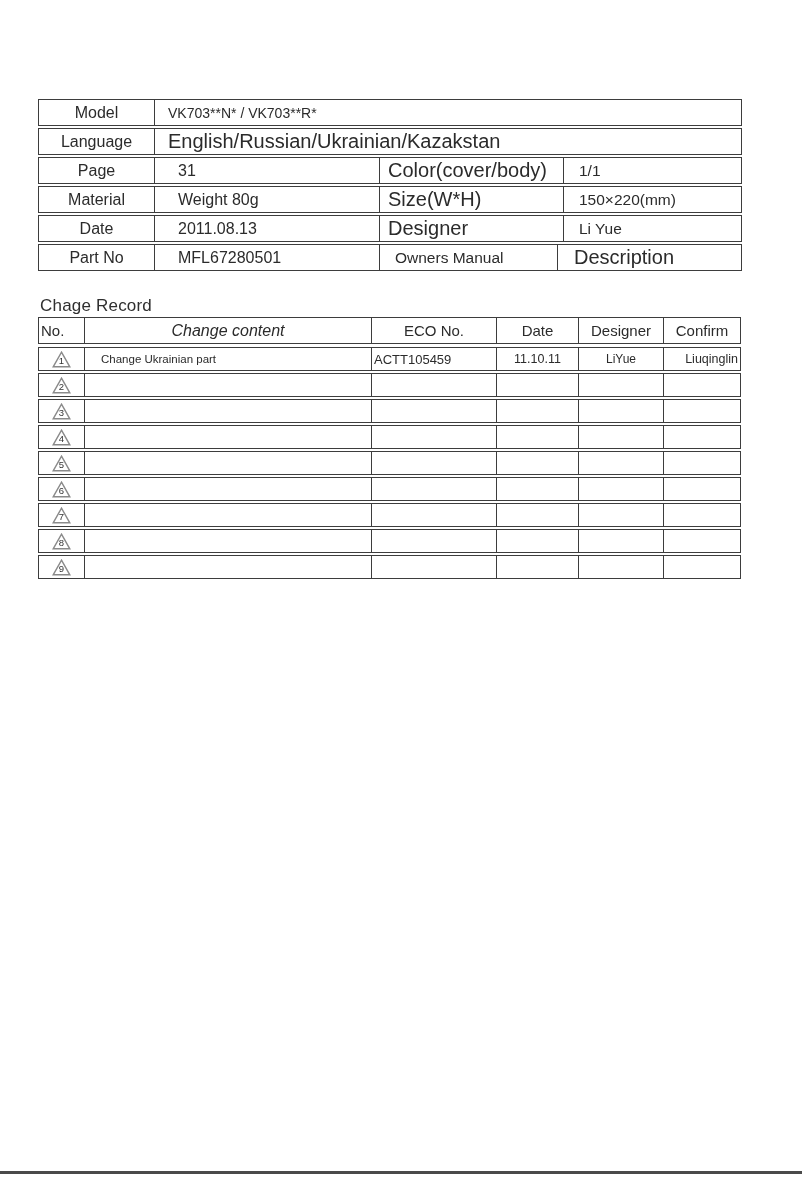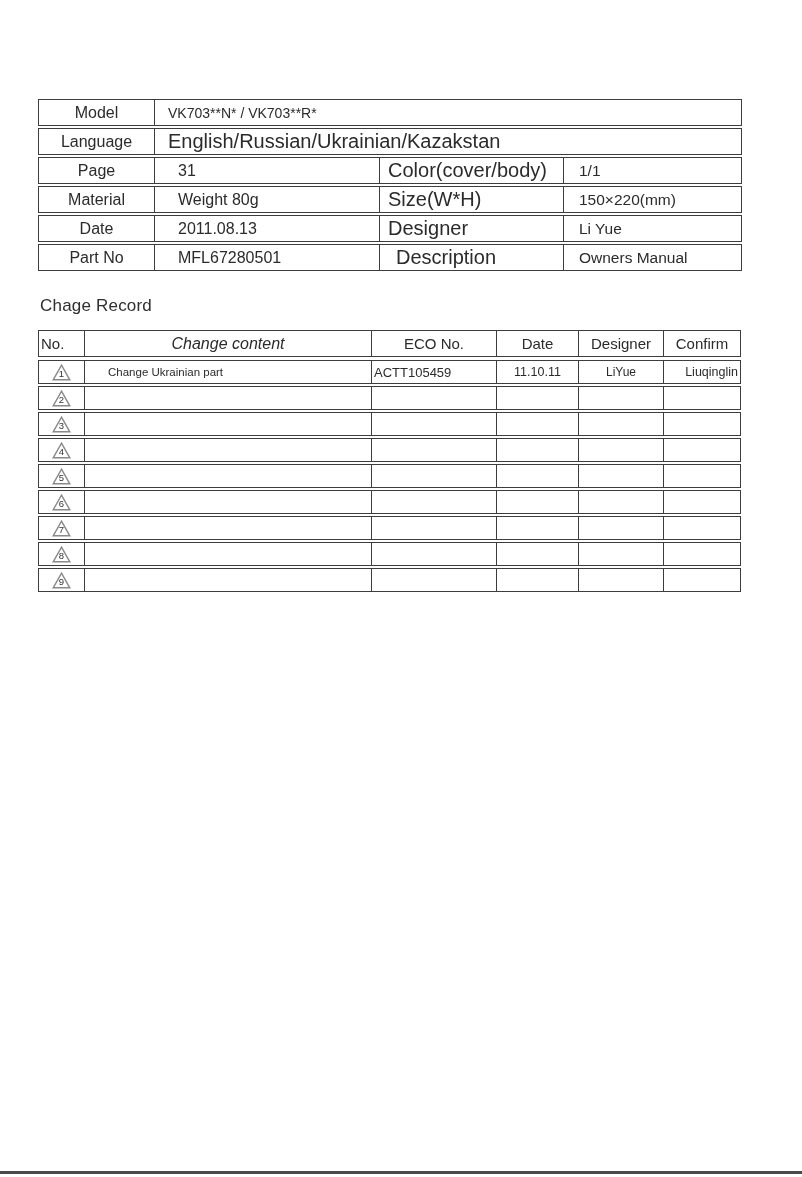--- a/index.html
+++ b/index.html
@@ -32,36 +32,36 @@
   .s-val2    { width:225px; padding-left:23px; font-size:16px; }
   .s-label2  { width:184px; padding-left:8px;  font-size:20px; }
   .s-label2.indent { padding-left:16px; }
   .s-val4    { flex:1; padding-left:15px; font-size:15.5px; }
 
   
   .cr-title {
     position:absolute; left:40px; top:296px;
     font-size:17px; color:#2f2f2f; letter-spacing:0.2px;
   }
-  .cr-table { position:absolute; left:38px; top:317px; width:703px;margin-top:13px; }
+  .cr-table { position:absolute; left:38px; top:317px; width:703px; }
   .cr-head { height:27px; margin-bottom:3px; }
   .cr-row  { height:24px; }
 
   .cr-no       { width:45px;  justify-content:center; }
   .cr-content  { width:287px; }
   .cr-eco      { width:125px; }
   .cr-date     { width:82px;  }
   .cr-designer { width:85px;  }
   .cr-confirm  { flex:1; }
 
   .cr-head .c { font-size:15px; justify-content:center; }
   .cr-head .cr-no { justify-content:flex-start; padding-left:2px; }
   .cr-head .cr-content { font-size:16px;font-style:italic; }
 
-  .cr-row .cr-content  { font-size:11.5px; padding-left:23px; }
+  .cr-row .cr-content  { font-size:11.5px; padding-left:16px; }
   .cr-row .cr-eco      { font-size:13px;   padding-left:2px; }
   .cr-row .cr-date     { font-size:12.5px; justify-content:center; }
   .cr-row .cr-designer { font-size:12px;   justify-content:center; }
   .cr-row .cr-confirm  { font-size:12.5px; justify-content:flex-end; padding-right:2px; }
 
   
   .tri { position:relative; width:19px; height:17px; display:inline-block; }
   .tri svg { position:absolute; left:0; top:0; }
   .tri i {
     position:absolute; left:0; top:5px; width:100%;
@@ -109,22 +109,22 @@
     <div class="trow">
       <div class="c s-label">Date</div>
       <div class="c s-val2 bl">2011.08.13</div>
       <div class="c s-label2 bl">Designer</div>
       <div class="c s-val4 bl">Li Yue</div>
     </div>
 
     <div class="trow">
       <div class="c s-label">Part No</div>
       <div class="c s-val2 bl">MFL67280501</div>
+      <div class="c s-val4 bl">Owners Manual</div>
       <div class="c s-label2 indent bl">Description</div>
-      <div class="c s-val4 bl">Owners Manual</div>
     </div>
 
   </div>
 
   <div class="cr-title">Chage Record</div>
 
   <div class="cr-table">
 
     <div class="trow cr-head">
       <div class="c cr-no">No.</div>

